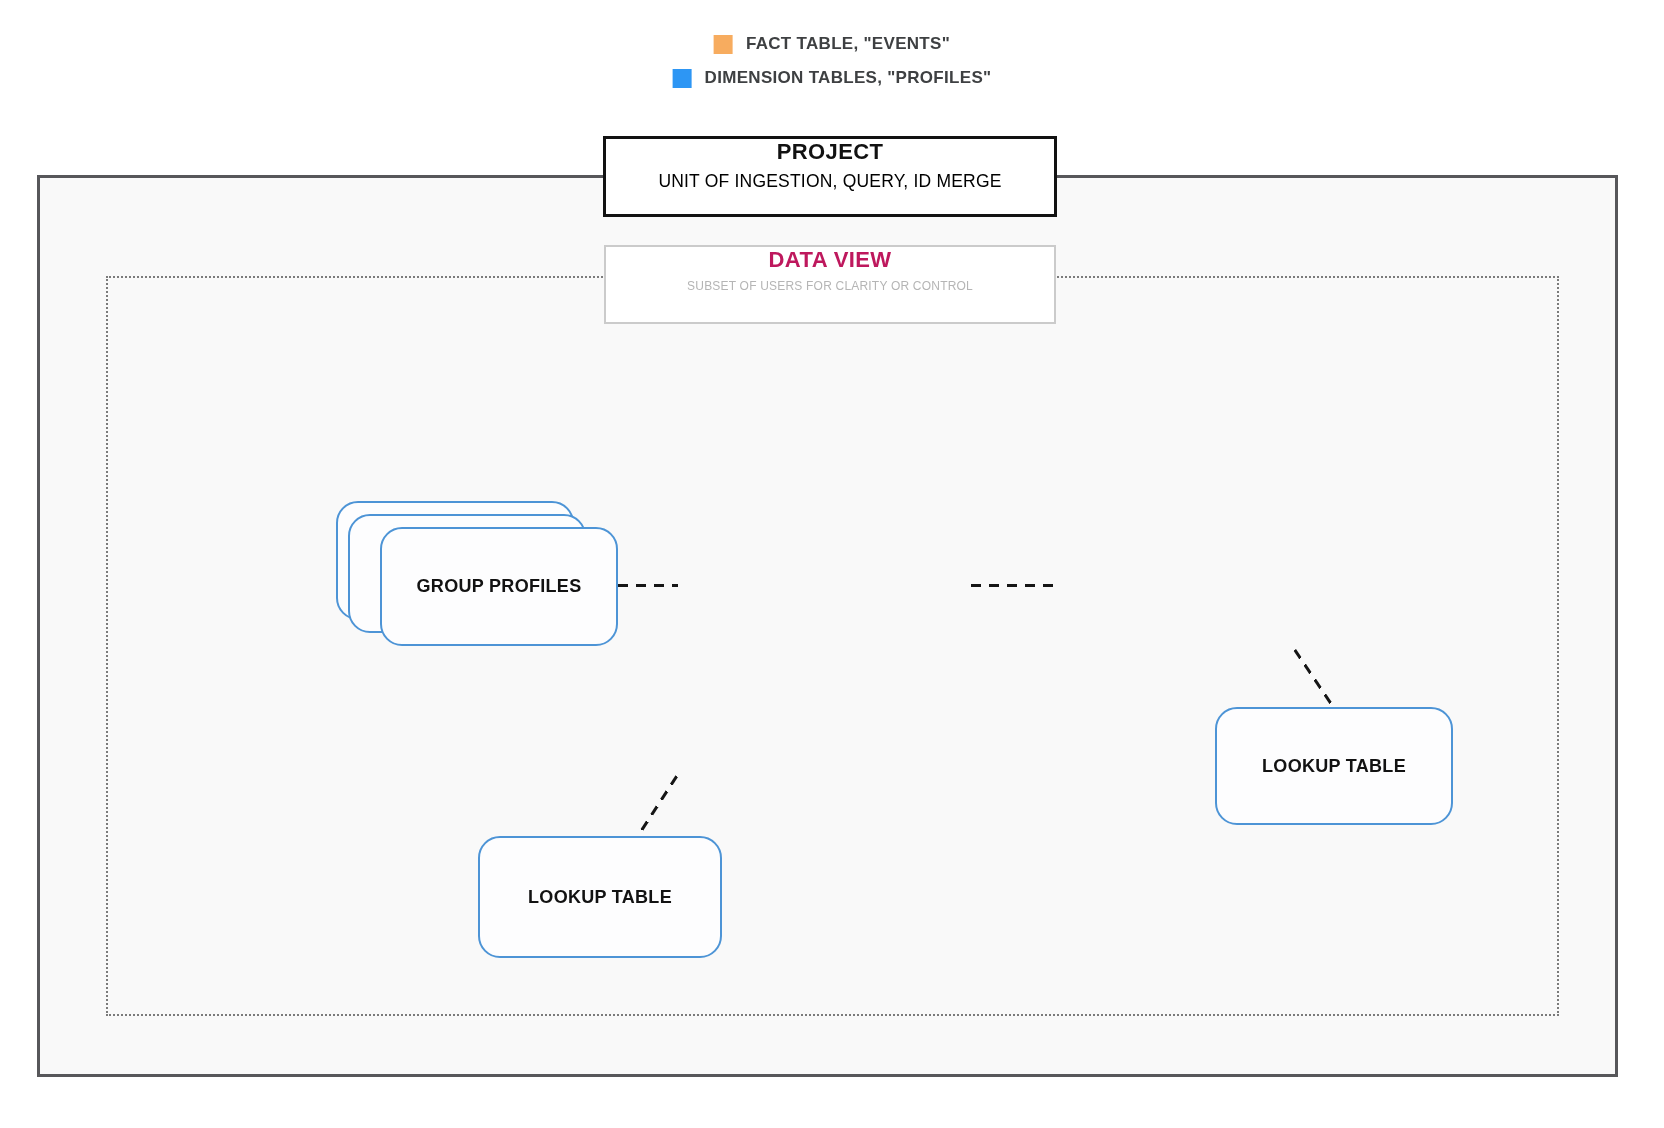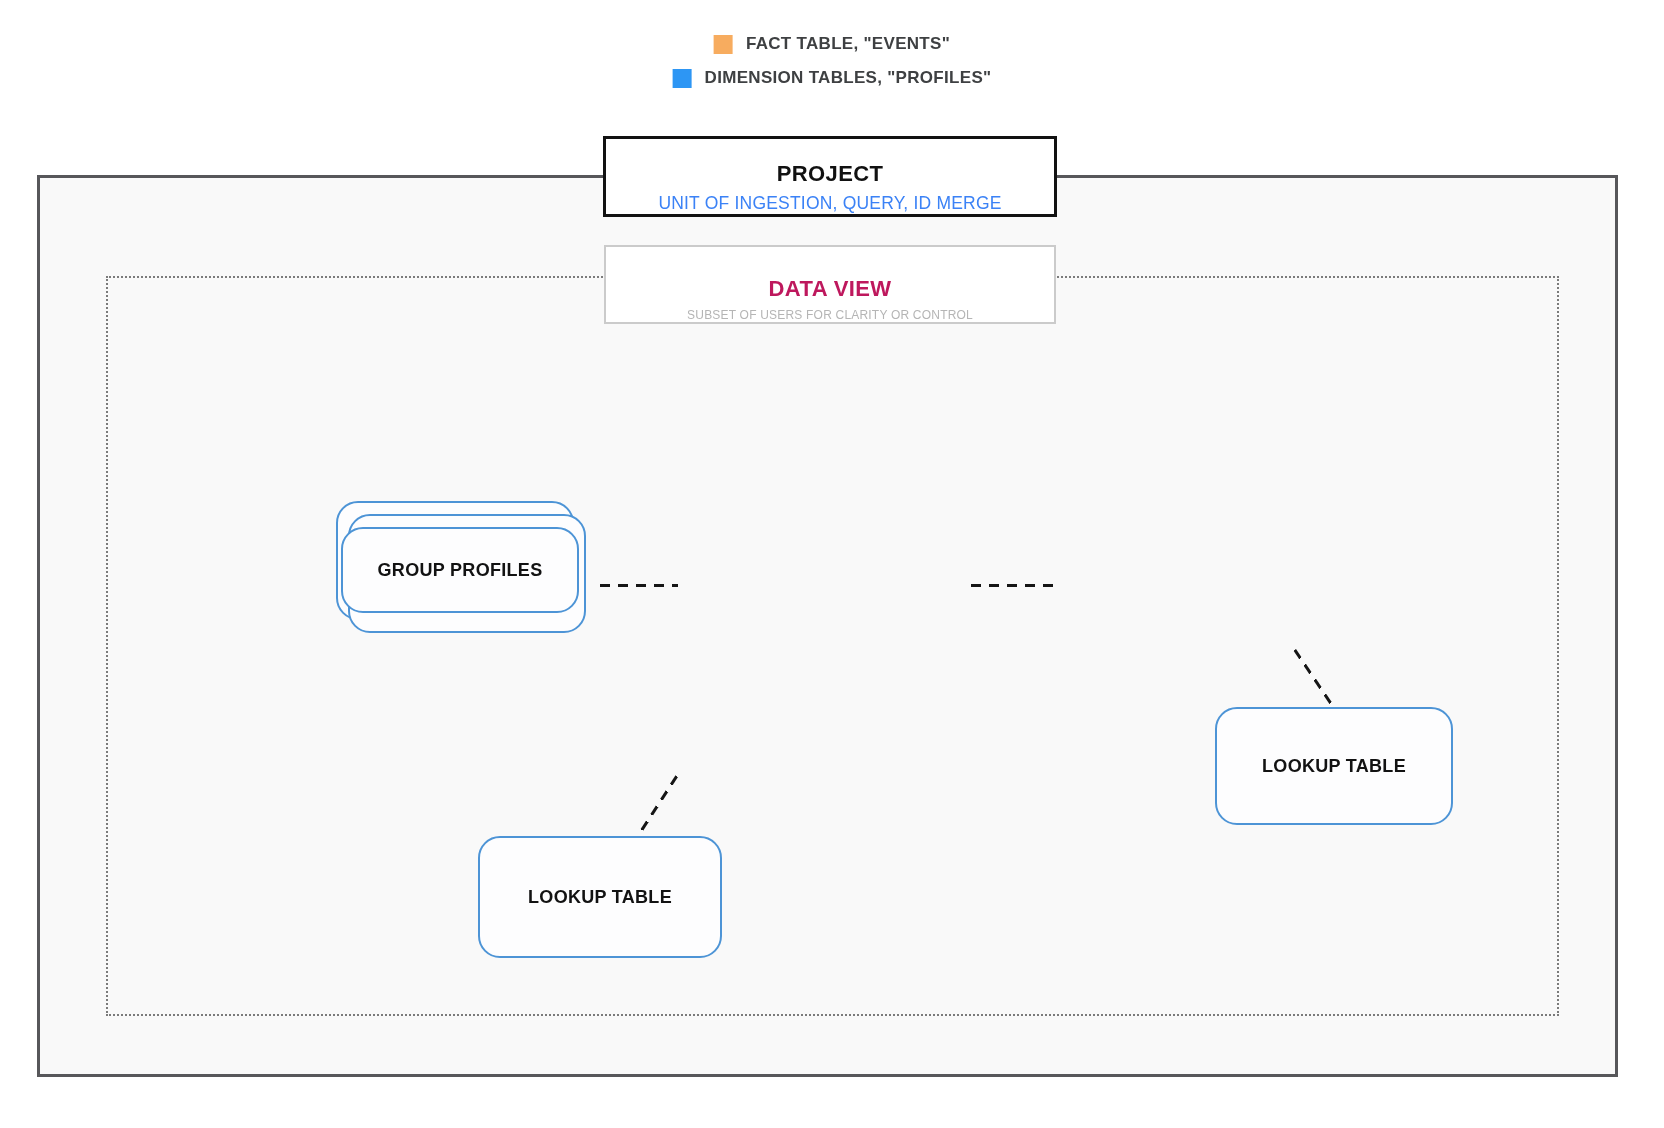--- a/index.html
+++ b/index.html
@@ -72,40 +72,40 @@
   }
 
   
   .title-box {
     position: absolute;
     box-sizing: border-box;
     background: #ffffff;
     display: flex;
     flex-direction: column;
     align-items: center;
-    justify-content: flex-end;
+    justify-content: flex-start;
     gap: 6px;
     z-index: 6;
   }
   .project-title-box {
     left: 603px;
     top: 136px;
     width: 454px;
     height: 81px;
     border: 3px solid #121212;
   }
   .project-title {
     font-size: 22px;
     font-weight: bold;
     color: #111111;
     letter-spacing: 0.4px;
   }
   .project-subtitle {
     font-size: 17.5px;
-    color: #3b82f6;
+    color: #000000;
     letter-spacing: 0.2px;
   }
   .dataview-title-box {
     left: 604px;
     top: 245px;
     width: 452px;
     height: 79px;
     border: 2px solid #CBCBCB;
   }
   .dataview-title {
@@ -148,21 +148,21 @@
     border-radius: 22px;
     background: #FDFDFE;
     box-sizing: border-box;
     display: flex;
     align-items: center;
     justify-content: center;
     z-index: 4;
   }
   .group-card-back  { left: 336px; top: 501px; width: 238px; height: 119px; z-index: 3; }
   .group-card-mid   { left: 348px; top: 514px; width: 238px; height: 119px; z-index: 3; }
-  .group-card-front { left: 341px; top: 527px; width: 238px; height: 86px; align-items: center; }
+  .group-card-front { left: 380px; top: 527px; width: 238px; height: 119px; align-items: center; }
   .user-profiles-node { left: 1058px; top: 526px; width: 237px; height: 121px; }
   .lookup-right-node  { left: 1215px; top: 707px; width: 238px; height: 118px; }
   .lookup-bottom-node { left: 478px;  top: 836px; width: 244px; height: 122px; }
 
   
   .connector {
     position: absolute;
     height: 3px;
     background: repeating-linear-gradient(90deg, #161616 0 10px, transparent 10px 18px);
     z-index: 3;

